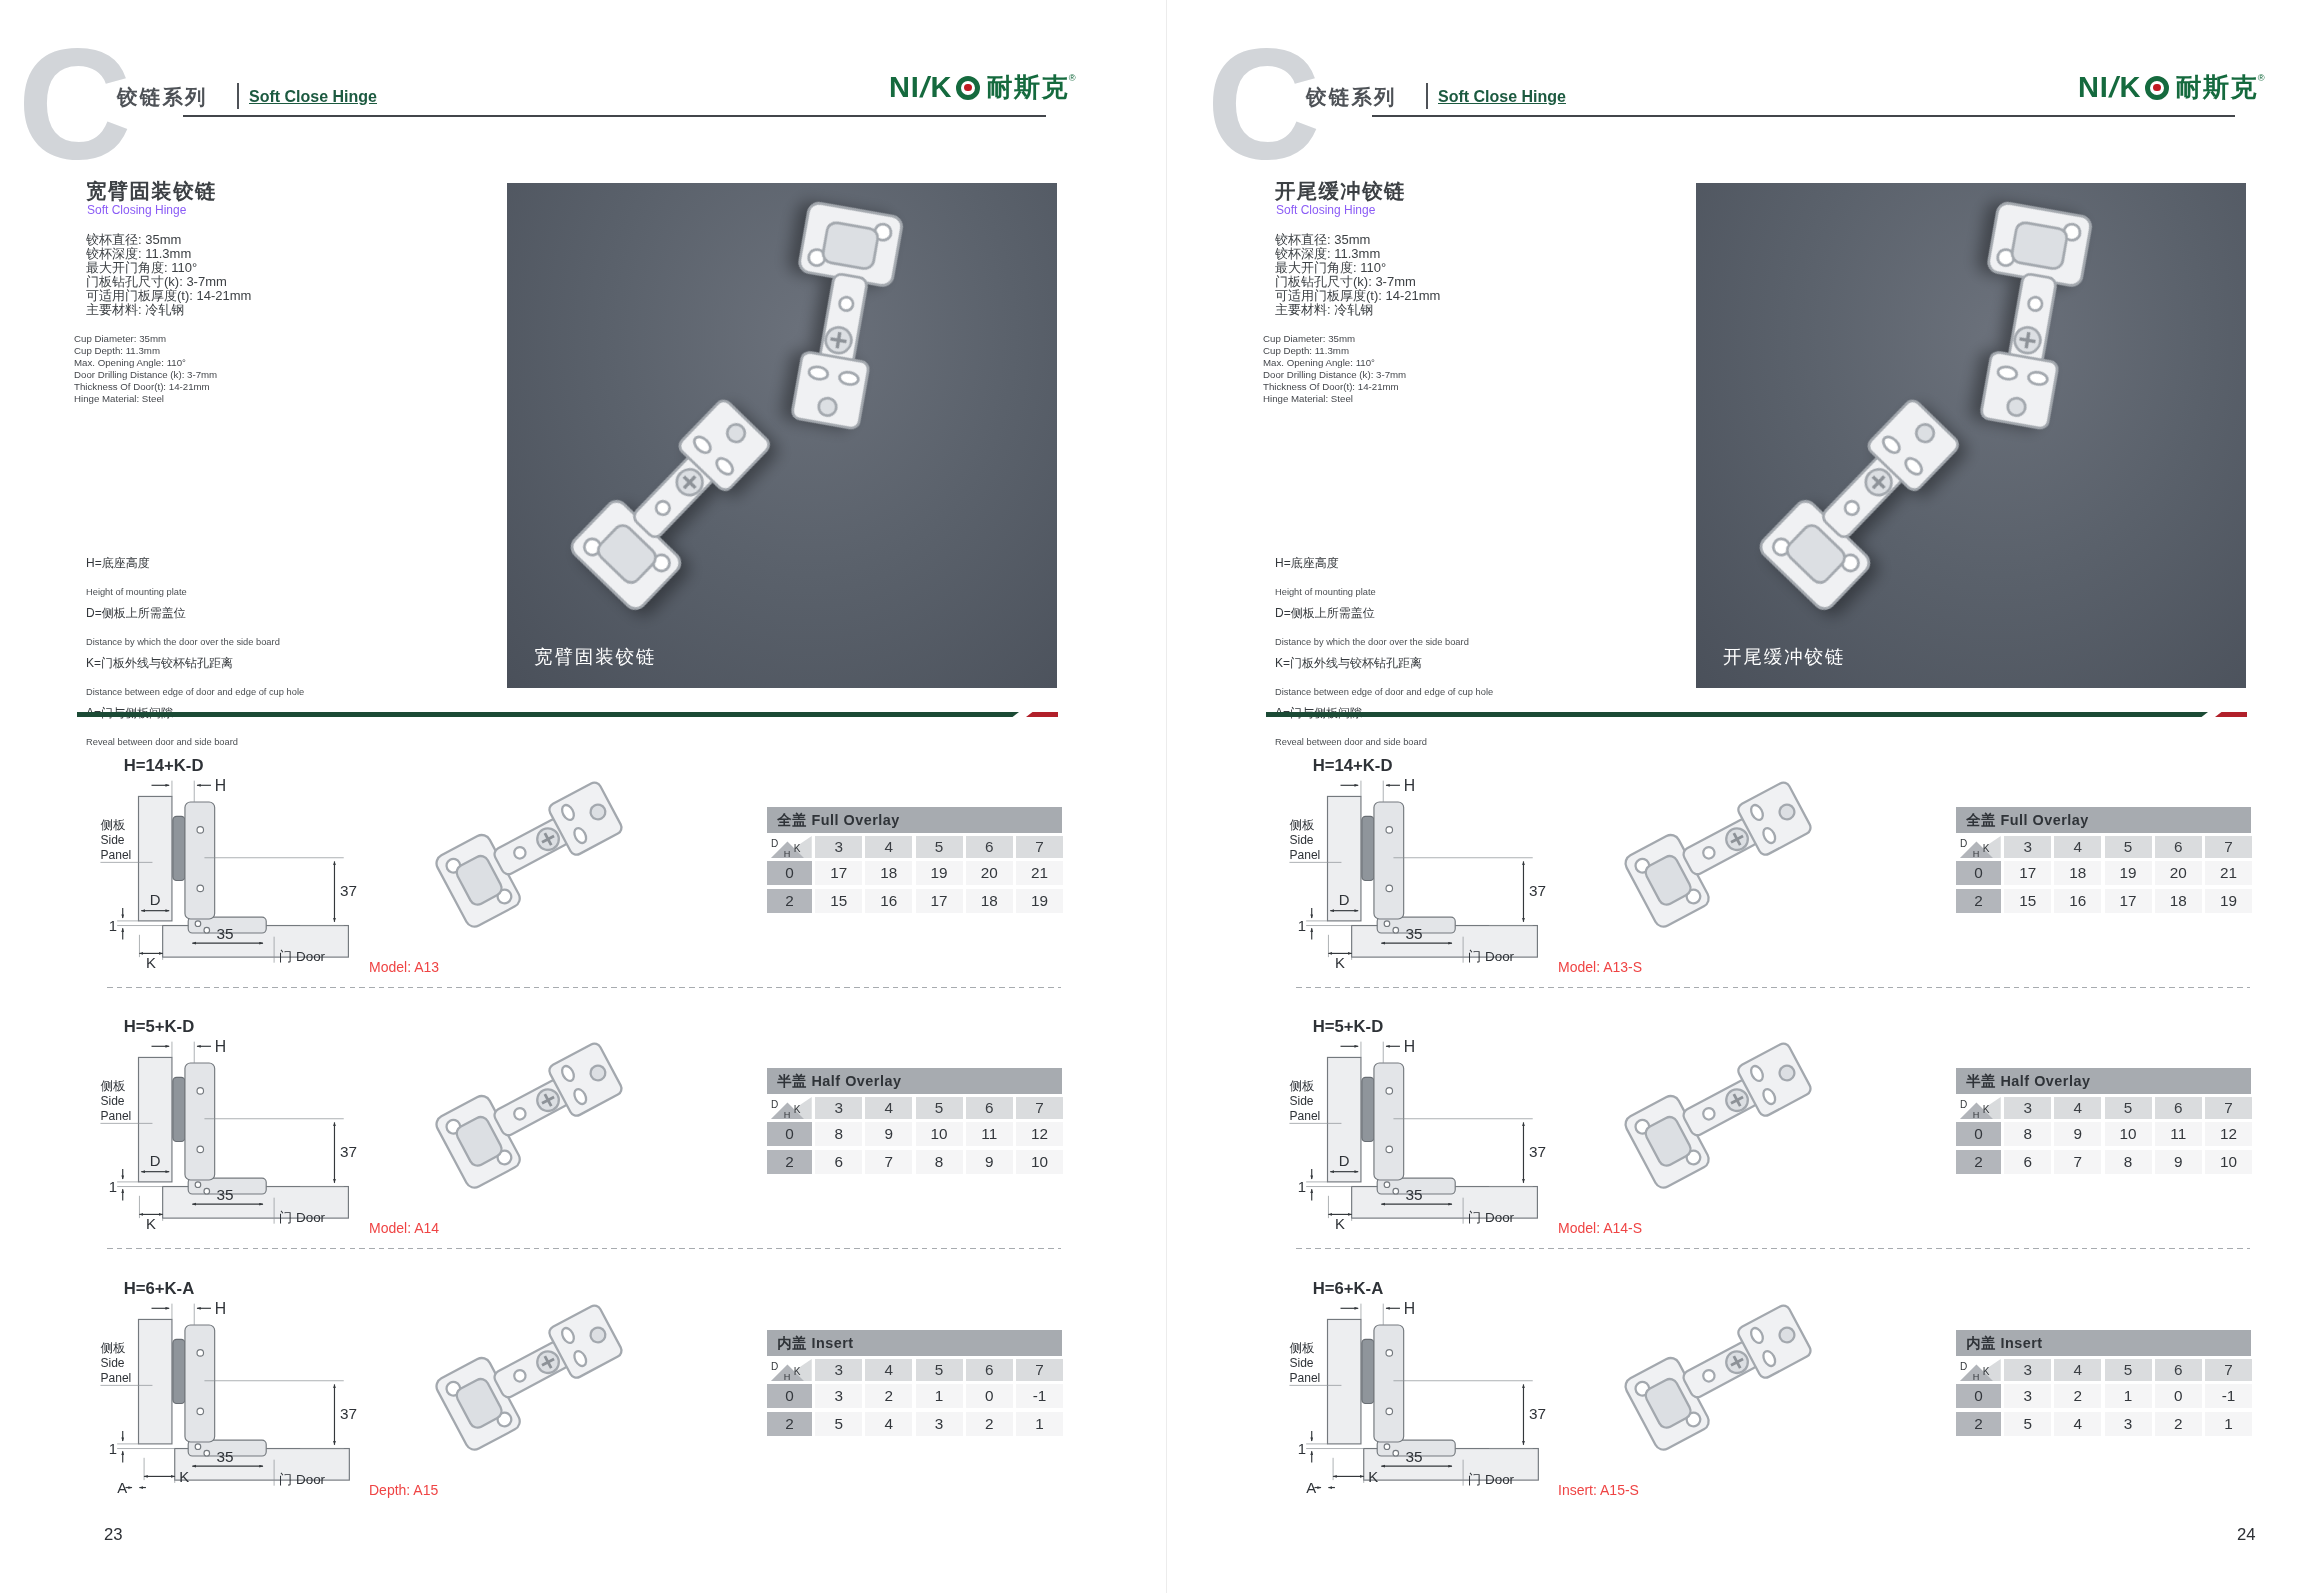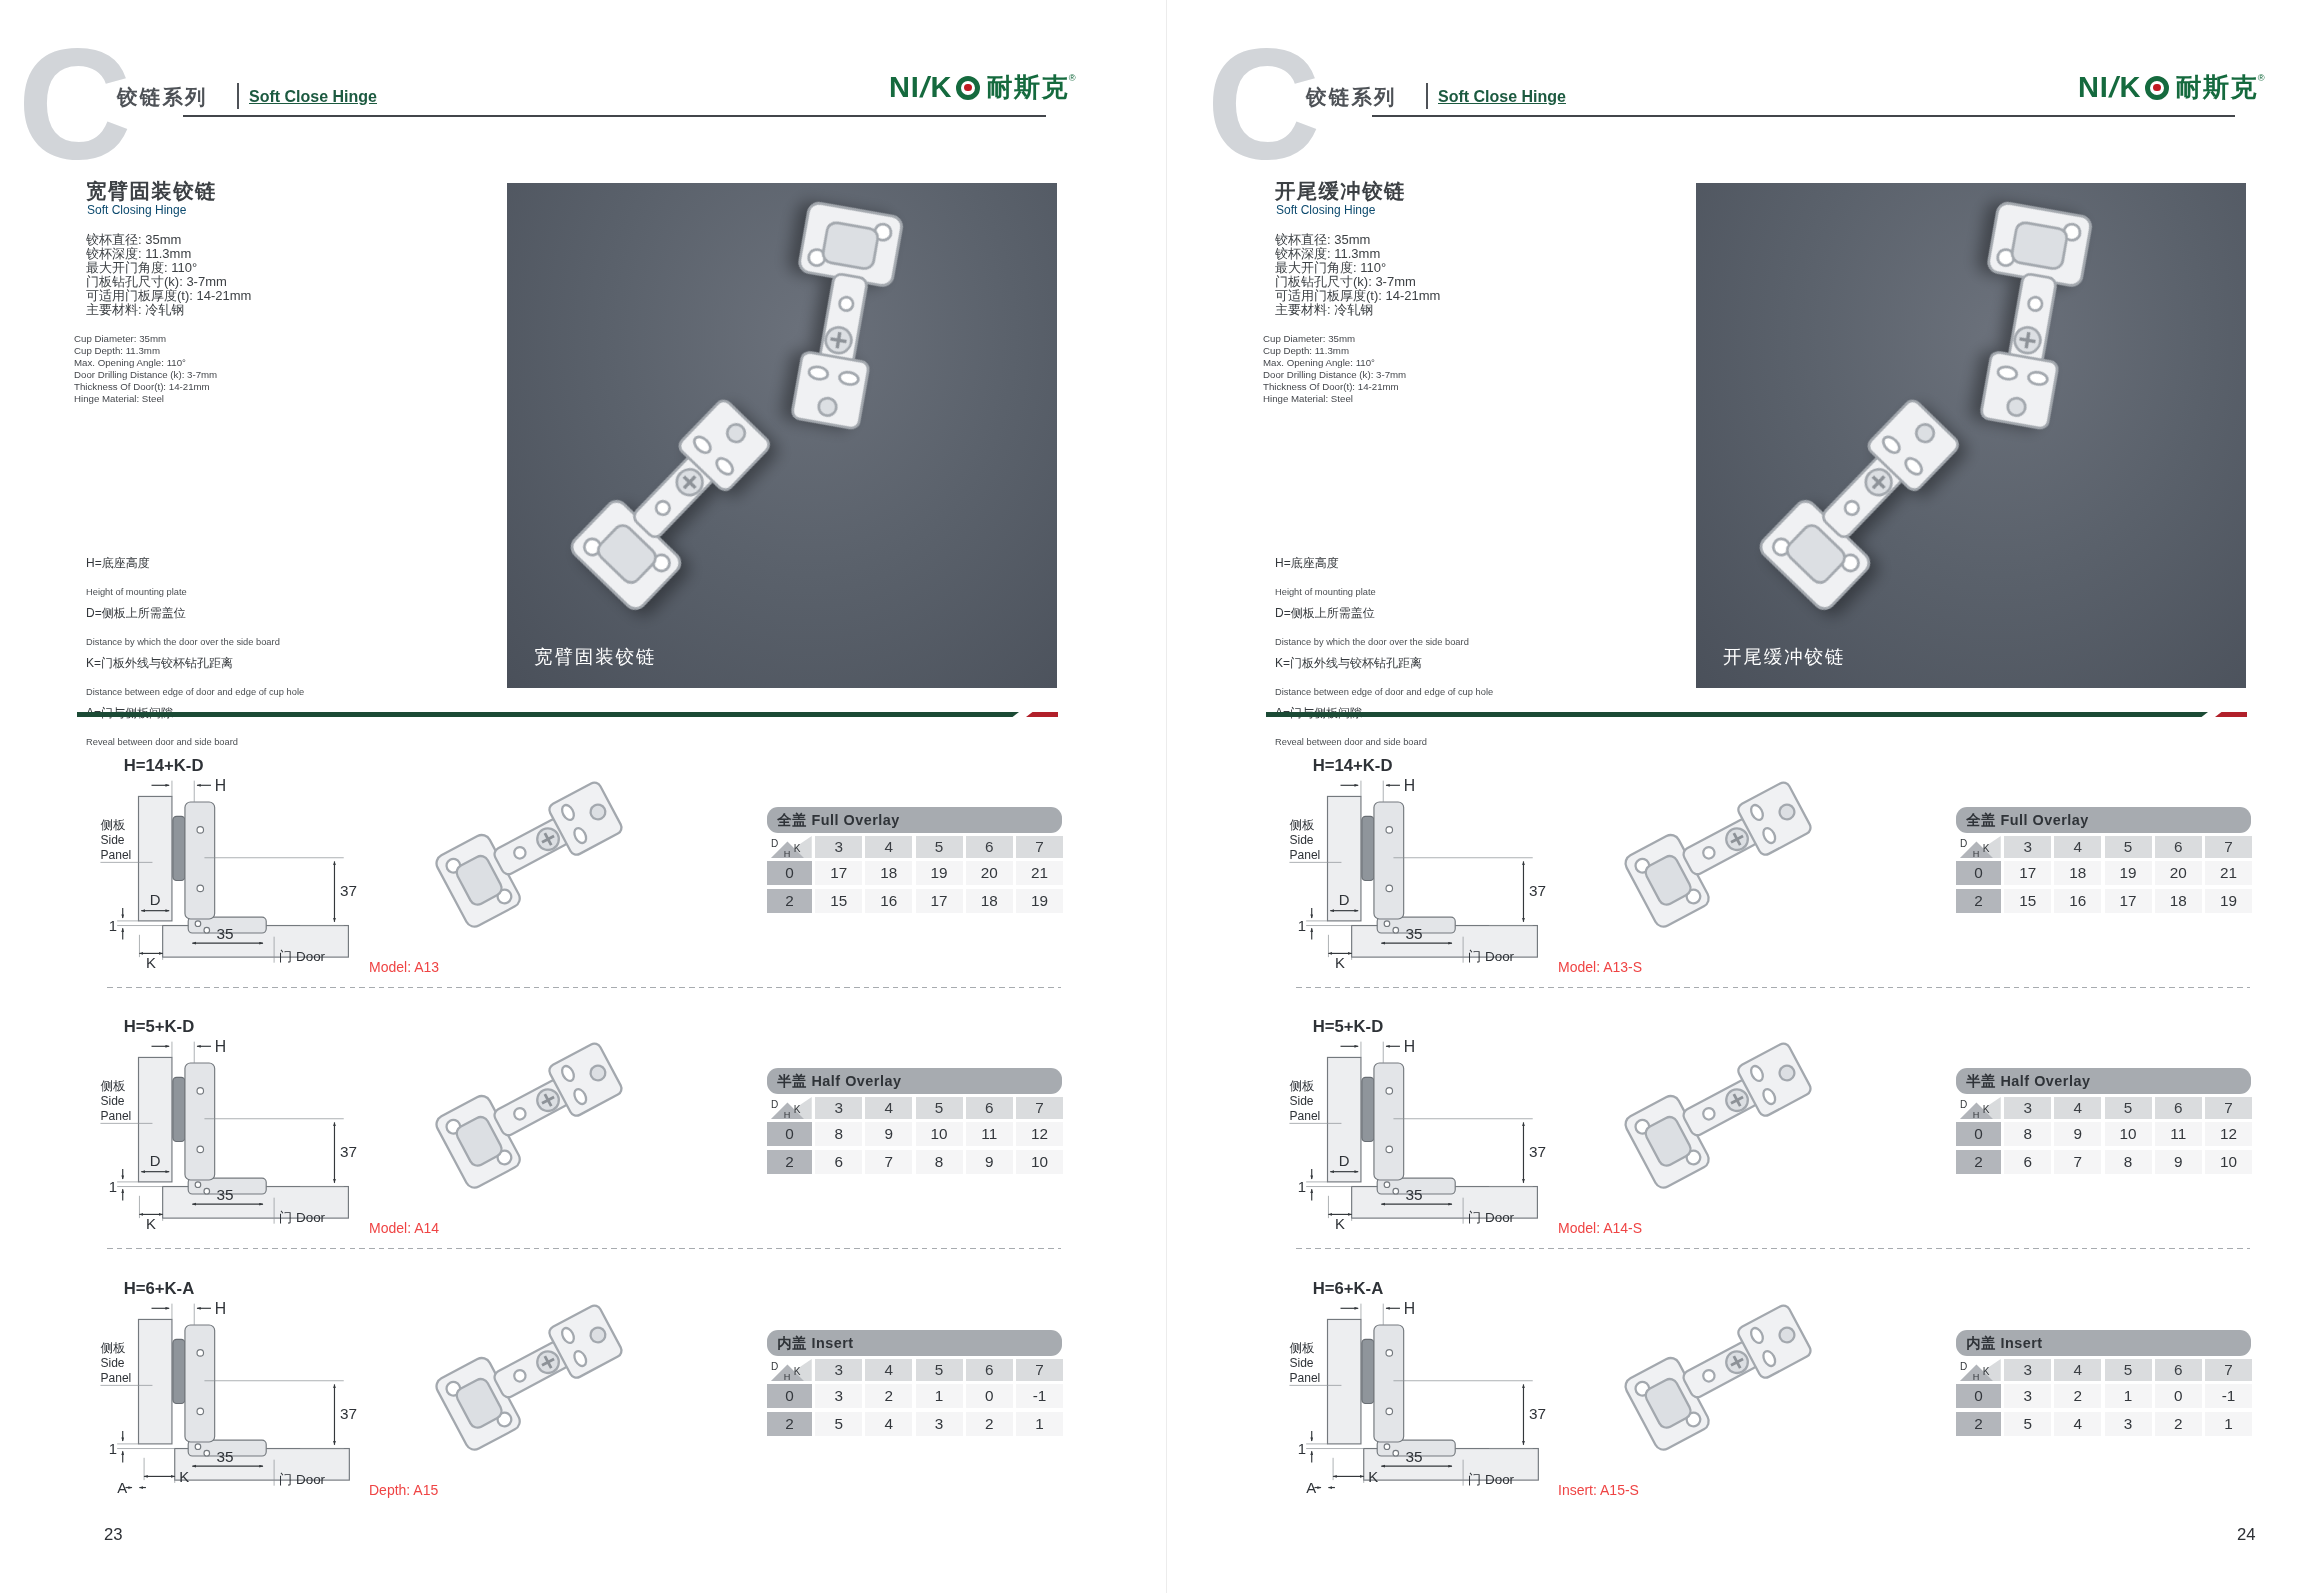--- a/index.html
+++ b/index.html
@@ -21,21 +21,21 @@
   .logo{position:absolute;left:889px;top:70px;display:flex;align-items:center;color:#156a3e;}
   .logo-latin{font-size:29px;font-weight:bold;letter-spacing:0.9px;color:#156a3e;}
   .logo-slash{display:inline-block;transform:skewX(-12deg);margin:0 0.9px;}
   .logo-ring{display:inline-block;width:14px;height:14px;border:5.1px solid #156a3e;border-radius:50%;position:relative;margin:0 3.7px;}
   .logo-ring::after{content:"";position:absolute;left:3.2px;top:3.2px;width:7.4px;height:7.4px;background:#c01a22;border-radius:50%;}
   .logo-cn{font-size:26px;font-weight:bold;letter-spacing:1.4px;margin-left:2.8px;}
   .logo-reg{font-size:9.3px;vertical-align:top;position:relative;top:-9.3px;}
 
   
   .title-cn{position:absolute;left:86px;top:177px;font-size:20.4px;font-weight:bold;color:#3c4044;letter-spacing:1.4px;margin:0;}
-  .title-en{position:absolute;left:87px;top:203px;font-size:12px;font-weight:normal;color:#0c4a6e;margin:0;}
+  .title-en{position:absolute;left:87px;top:203px;font-size:12px;font-weight:normal;color:#8b5cf6;margin:0;}
   .specs-cn{position:absolute;left:86px;top:233px;font-size:13px;line-height:14px;color:#3c4044;}
   .specs-en{position:absolute;left:74px;top:333px;font-size:9.7px;line-height:12px;color:#45484d;}
   .defs{position:absolute;left:86px;top:555px;}
   .def{margin-bottom:8px;}
   .def-cn{font-size:12px;color:#34383c;}
   .def-en{font-size:9.3px;color:#4a4e52;margin-top:15px;}
 
   .photo{position:absolute;left:507px;top:183px;width:550px;height:505px;overflow:hidden;
          background:radial-gradient(ellipse at 55% 30%, #6b717b 0%, #5a616b 48%, #4a505a 100%);}
   .photo-caption{position:absolute;left:27px;bottom:19.5px;font-size:18.5px;color:#ffffff;letter-spacing:1.9px;}
@@ -53,21 +53,21 @@
   .diag{position:absolute;left:93px;top:0;width:274px;height:214px;}
   .hinge-box{position:absolute;left:387px;top:0;width:288px;height:199px;}
   .hinge-box svg{width:100%;height:100%;}
   .model{position:absolute;left:369px;top:209px;font-size:14px;color:#ef4444;}
   .dashed-sep{position:absolute;left:107px;width:954px;height:1.4px;
               background:repeating-linear-gradient(90deg,#a7abaf 0 5.6px,transparent 5.6px 9.7px);}
 
   
   .dtable{position:absolute;left:767px;width:295px;}
   .t-title{height:26px;background:#a7abb0;color:#2f3338;font-size:14.4px;font-weight:bold;
-           line-height:26px;padding-left:10.2px;box-sizing:border-box;letter-spacing:0.5px;border-radius:11px;}
+           line-height:26px;padding-left:10.2px;box-sizing:border-box;letter-spacing:0.5px;}
   .t-grid{display:grid;grid-template-columns:45px repeat(5,47px);grid-template-rows:22px 24px 24px;gap:3.2px;margin-top:3.2px;}
   .t-cellh{background:#dadcde;display:flex;align-items:center;justify-content:center;font-size:15.3px;color:#3b3f44;}
   .t-rowh{background:#b3b6bb;display:flex;align-items:center;justify-content:center;font-size:15.3px;color:#33373c;}
   .t-cell{background:#f5f5f6;display:flex;align-items:center;justify-content:center;font-size:15.3px;color:#33373c;}
   .t-corner{position:relative;background:#ffffff;}
   .t-corner svg{position:absolute;inset:0;width:100%;height:100%;}
 
   .page-num{position:absolute;top:1525px;font-size:16.7px;color:#2e3136;margin-left:24px;}
   #page-23 .page-num{left:80px;}
   #page-24 .page-num{left:1046px;}

